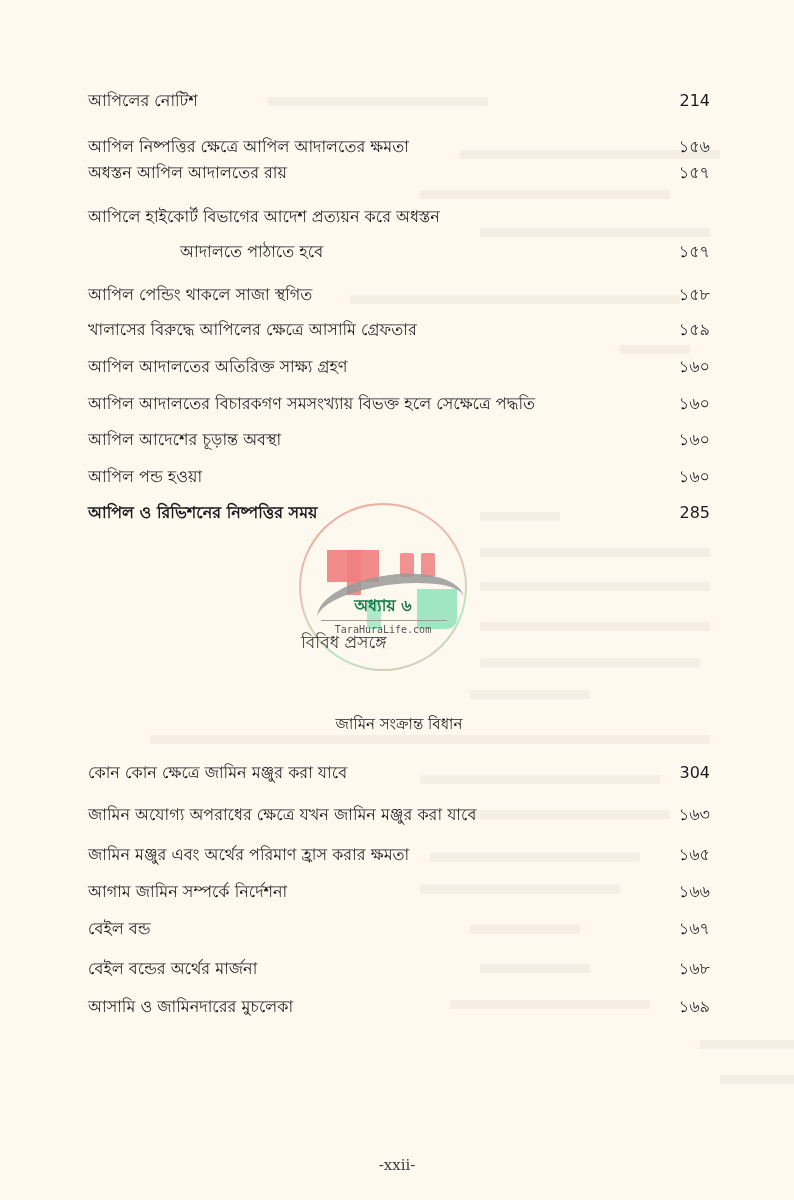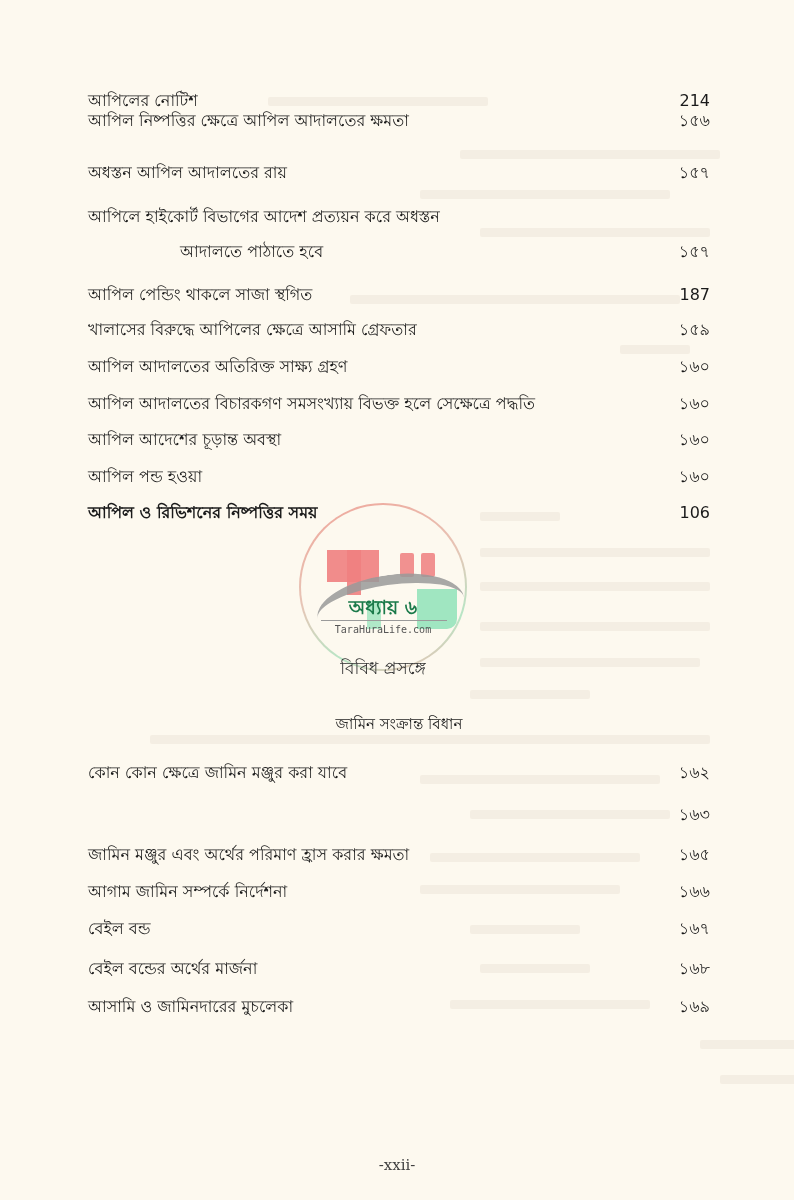--- a/index.html
+++ b/index.html
@@ -79,29 +79,29 @@
   .wm-green2 { position:absolute; left:66px; top:96px; width:14px; height:28px; background:#8fe3b8; opacity:0.7; }
   .wm-swoosh {
     position:absolute; left:14px; top:70px; width:148px; height:30px;
     border-top: 10px solid #9a9a9a;
     border-radius: 60% 60% 0 0 / 100% 100% 0 0;
     transform: rotate(-8deg);
     opacity: 0.85;
   }
   .wm-chapter {
     position:absolute; left:0; width:164px; top:88px; text-align:center;
-    font-size: 19px; color:#1b7a4a; font-weight: bold;
+    font-size: 16px; color:#1b7a4a; font-weight: bold;
   }
   .wm-rule { position:absolute; left:20px; top:115px; width:126px; height:1px; background:#9a9a9a; }
   .wm-site {
     position:absolute; left:0; width:164px; top:119px; text-align:center;
     font-family: "DejaVu Sans Mono", monospace; font-size: 10px; color:#555;
   }
   .wm-title {
-    position:absolute; left:0; width:164px; top:150px; text-align:center;
+    position:absolute; left:0; width:164px; top:124px; text-align:left;
     font-size: 17px; color:#333;
   }
   .footer {
     position: absolute;
     left: 0;
     width: 794px;
     top: 1156px;
     text-align: center;
     font-family: "DejaVu Serif", "Liberation Serif", serif;
     font-size: 15px;
@@ -135,39 +135,39 @@
   <div class="bleed" style="left:700px;top:1040px;width:100px;"></div>
   <div class="bleed" style="left:720px;top:1075px;width:260px;"></div>
 </div>
 
 <div class="toc">
 
   <div class="row" style="top:86px;">
     <span class="label">আপিলের নোটিশ</span>
     <span class="page">214</span>
   </div>
-  <div class="row" style="top:106px;">
+  <div class="row" style="top:132px;">
     <span class="label">আপিল নিষ্পত্তির ক্ষেত্রে আপিল আদালতের ক্ষমতা</span>
     <span class="page">১৫৬</span>
   </div>
   <div class="row" style="top:158px;">
     <span class="label">অধস্তন আপিল আদালতের রায়</span>
     <span class="page">১৫৭</span>
   </div>
   <div class="row" style="top:202px;">
     <span class="label">আপিলে হাইকোর্ট বিভাগের আদেশ প্রত্যয়ন করে অধস্তন</span>
     <span class="page"></span>
   </div>
   <div class="row" style="top:237px;">
     <span class="label indent">আদালতে পাঠাতে হবে</span>
     <span class="page">১৫৭</span>
   </div>
   <div class="row" style="top:280px;">
     <span class="label">আপিল পেন্ডিং থাকলে সাজা স্থগিত</span>
-    <span class="page">187</span>
+    <span class="page">১৫৮</span>
   </div>
   <div class="row" style="top:315px;">
     <span class="label">খালাসের বিরুদ্ধে আপিলের ক্ষেত্রে আসামি গ্রেফতার</span>
     <span class="page">১৫৯</span>
   </div>
   <div class="row" style="top:352px;">
     <span class="label">আপিল আদালতের অতিরিক্ত সাক্ষ্য গ্রহণ</span>
     <span class="page">১৬০</span>
   </div>
   <div class="row" style="top:389px;">
@@ -177,30 +177,31 @@
   <div class="row" style="top:425px;">
     <span class="label">আপিল আদেশের চূড়ান্ত অবস্থা</span>
     <span class="page">১৬০</span>
   </div>
   <div class="row" style="top:462px;">
     <span class="label">আপিল পন্ড হওয়া</span>
     <span class="page">১৬০</span>
   </div>
   <div class="row bold" style="top:498px;">
     <span class="label">আপিল ও রিভিশনের নিষ্পত্তির সময়</span>
-    <span class="page">106</span>
+    <span class="page">285</span>
   </div>
 
   <div class="section-heading" style="top:712px;">জামিন সংক্রান্ত বিধান</div>
 
   <div class="row" style="top:758px;">
     <span class="label">কোন কোন ক্ষেত্রে জামিন মঞ্জুর করা যাবে</span>
-    <span class="page">১৬২</span>
+    <span class="page">304</span>
   </div>
   <div class="row" style="top:800px;">
+    <span class="label">জামিন অযোগ্য অপরাধের ক্ষেত্রে যখন জামিন মঞ্জুর করা যাবে</span>
     <span class="page">১৬৩</span>
   </div>
   <div class="row" style="top:840px;">
     <span class="label">জামিন মঞ্জুর এবং অর্থের পরিমাণ হ্রাস করার ক্ষমতা</span>
     <span class="page">১৬৫</span>
   </div>
   <div class="row" style="top:877px;">
     <span class="label">আগাম জামিন সম্পর্কে নির্দেশনা</span>
     <span class="page">১৬৬</span>
   </div>

